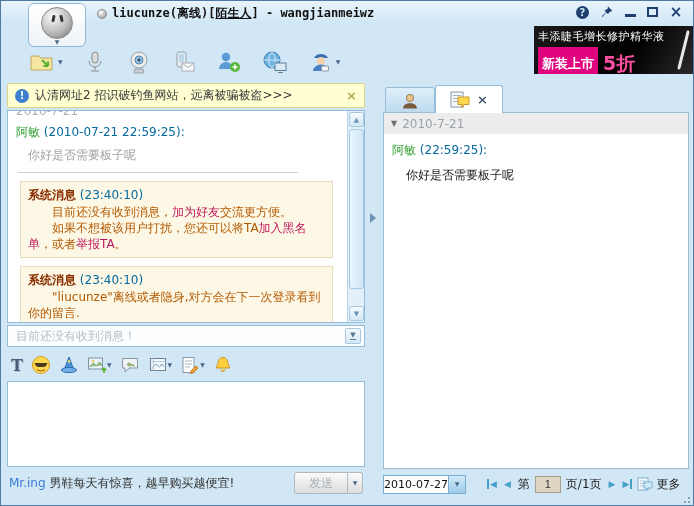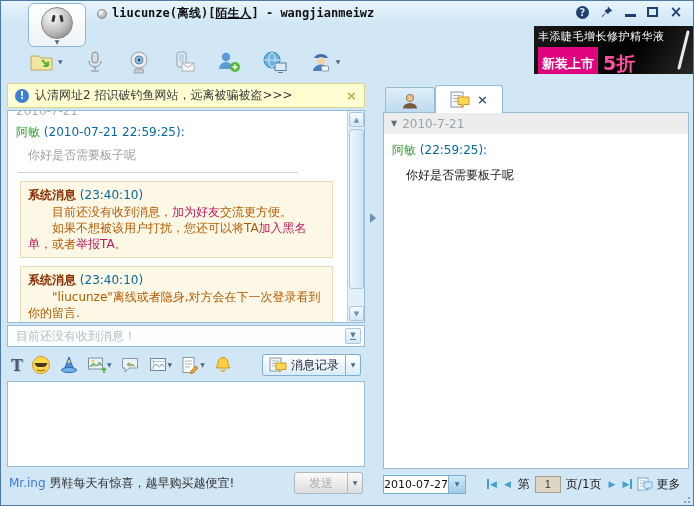--- a/index.html
+++ b/index.html
@@ -367,33 +367,20 @@
         <path d="M11 16l5-5 2 2-5 5-2.5.5z" fill="#f2a73c" stroke="#b97a1e"></path>
       </svg>
       <span class="caret">▼</span>
     </div>
     <div class="itb">
       <svg width="20" height="20" viewBox="0 0 20 20">
         <path d="M10 2.5c3.2 0 5 2.6 5 6l1.6 4.5H3.4L5 8.5c0-3.4 1.8-6 5-6z" fill="#ffcf3e" stroke="#c8962a"></path>
         <path d="M8 14.5a2 2 0 0 0 4 0" fill="#ffcf3e" stroke="#c8962a"></path>
       </svg>
     </div>
-    <div class="history-btn">
-      <div class="hb-main">
-        <svg width="18" height="16" viewBox="0 0 18 16">
-          <rect x="1" y="1" width="11" height="13" fill="#f5f8fa" stroke="#8a98a5"></rect>
-          <path d="M3 4h7M3 6.5h7M3 9h4" stroke="#a9b4bd"></path>
-          <path d="M7 6h10v6.5h-4.5L10.5 15v-2.5H7z" fill="#ffd84d" stroke="#c89a28"></path>
-        </svg>
-        <span>消息记录</span>
-      </div>
-      <div class="hb-caret">
-          <span class="caret">▼</span>
-        </div>
-    </div>
   </div>
 
   <textarea class="input-area" style=""></textarea>
 
   <div class="bottom-bar">
     <a class="ad-link">Mr.ing</a>
     <span class="bottom-ad-text">男鞋每天有惊喜，越早购买越便宜!</span>
     <div class="send-btn">发送</div>
     <div class="send-caret">
         <span class="caret">▼</span>

